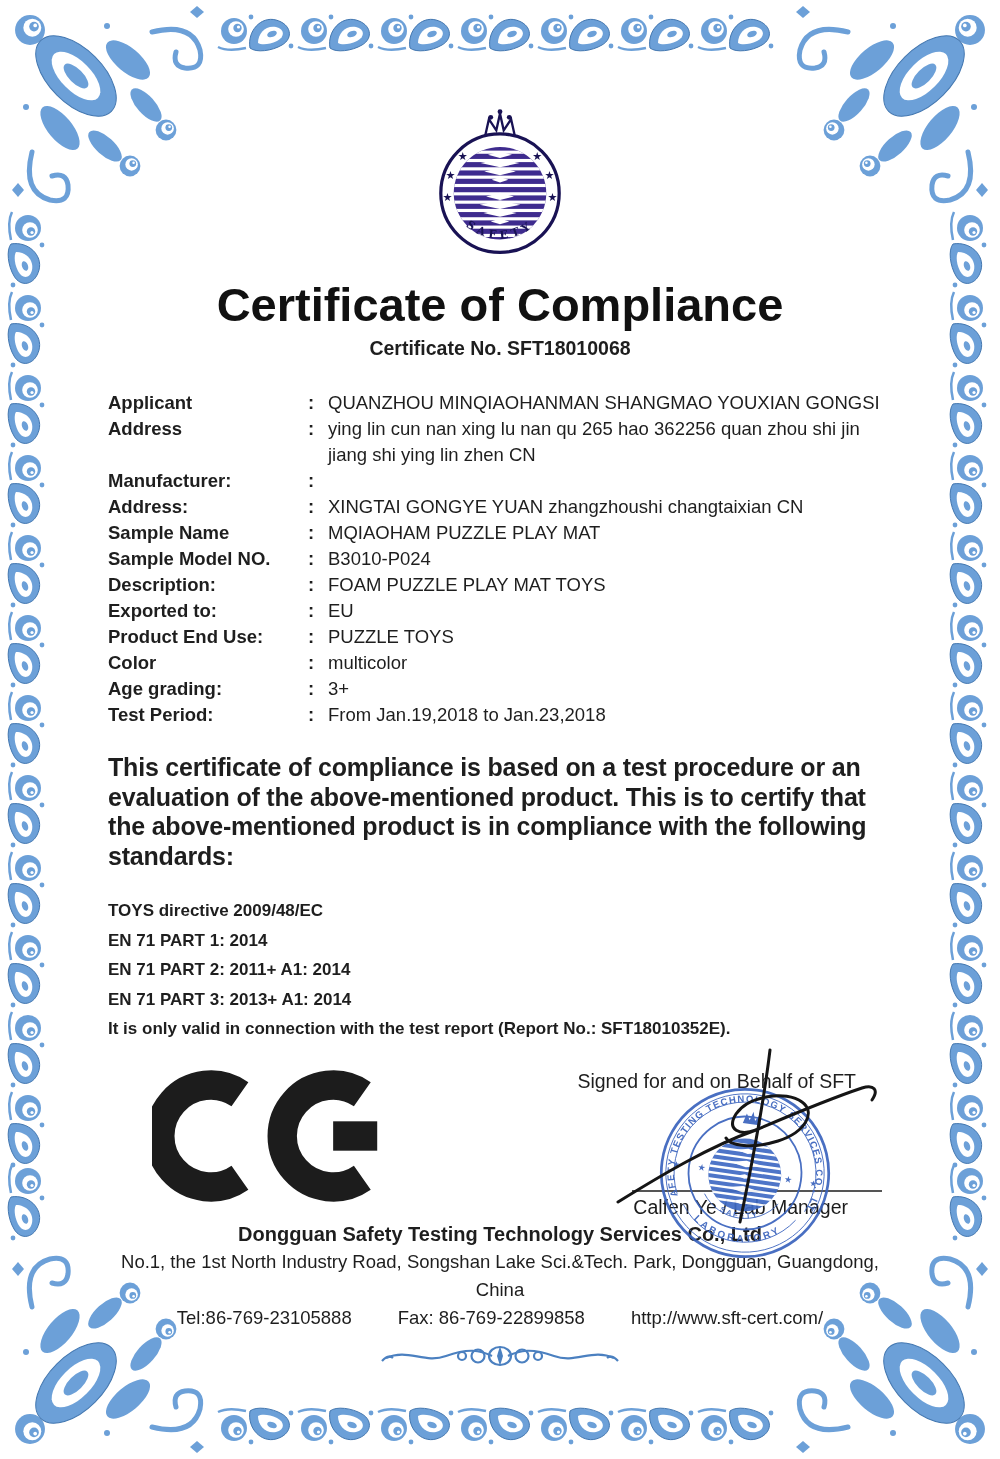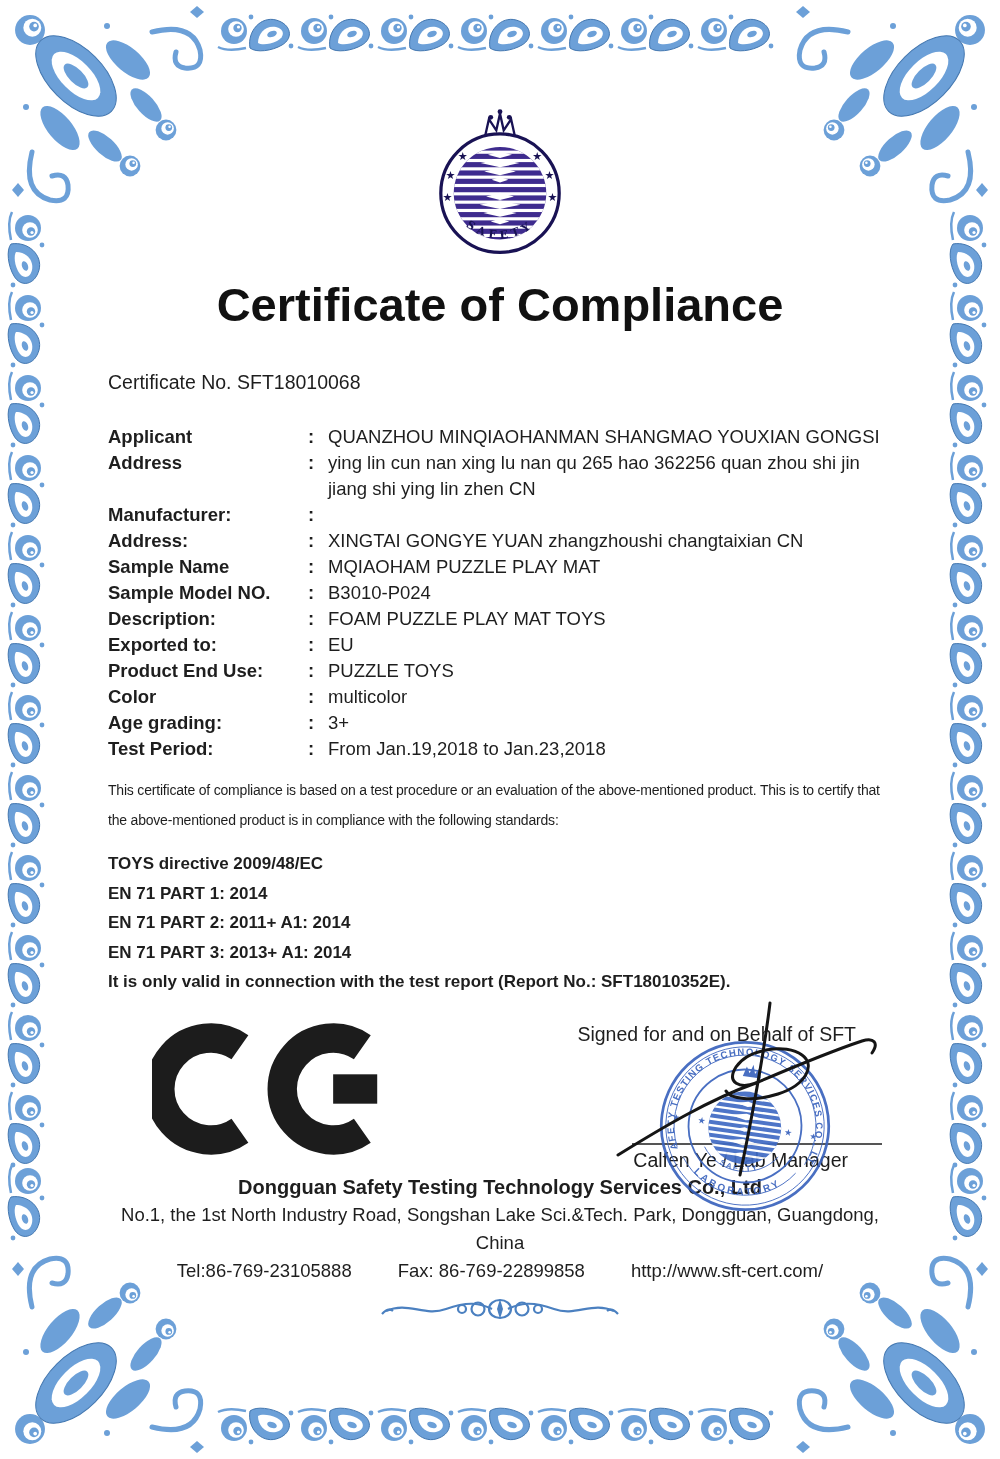--- a/index.html
+++ b/index.html
@@ -2,27 +2,27 @@
 <html><head>
 <meta charset="utf-8">
 <style>
   html,body{margin:0;padding:0;background:#ffffff;}
   .page{position:relative;width:1000px;height:1459px;background:#ffffff;overflow:hidden;
         font-family:"Liberation Sans",sans-serif;color:#1e1e1e;}
   .border-svg{position:absolute;left:0;top:0;width:1000px;height:1459px;}
   .content{position:absolute;left:108px;right:108px;top:100px;}
   .logo-wrap{text-align:center;margin-top:6px;}
   .title{margin:12px 0 0;text-align:center;font-size:47px;line-height:58px;font-weight:bold;color:#111;letter-spacing:0;}
-  .cert-line{display:flex;justify-content:space-between;gap:58px;margin-top:34px;font-weight:normal;font-size:19.5px;line-height:28px;}
+  .cert-line{display:flex;justify-content:center;gap:58px;font-weight:bold;font-size:19.5px;line-height:28px;}
   .fields{margin-top:28px;font-size:18.5px;}
   .frow{display:flex;line-height:26px;}
   .flabel{width:200px;font-weight:bold;}
   .fcolon{width:20px;font-weight:bold;}
   .fvalue{flex:1;}
-  .bold-block{font-weight:normal;font-size:14px;line-height:29.5px;letter-spacing:-0.2px;}
+  .bold-block{font-weight:bold;font-size:25px;line-height:29.5px;letter-spacing:-0.2px;}
   .std-line{font-weight:bold;font-size:17px;line-height:29.5px;}
   .sig-row{position:relative;height:160px;margin-top:16px;}
   .ce-mark{position:absolute;left:44px;top:6px;width:235px;height:140px;}
   .signed-for{position:absolute;right:36px;top:8px;font-size:19.5px;line-height:26px;z-index:1;}
   .stamp{position:absolute;right:56px;top:22px;width:182px;height:182px;z-index:2;opacity:0.92;}
   .sig-line{position:absolute;right:10px;top:130px;width:250px;border-top:2px solid #555;z-index:1;}
   .signer{position:absolute;right:44px;top:136px;font-size:19.5px;color:#1c1c1c;z-index:1;}
   .signature-svg{position:absolute;right:-18px;top:-16px;width:320px;height:190px;z-index:3;pointer-events:none;}
   .footer{margin-top:0;}
   .company{text-align:center;font-weight:bold;font-size:20px;line-height:28px;}

